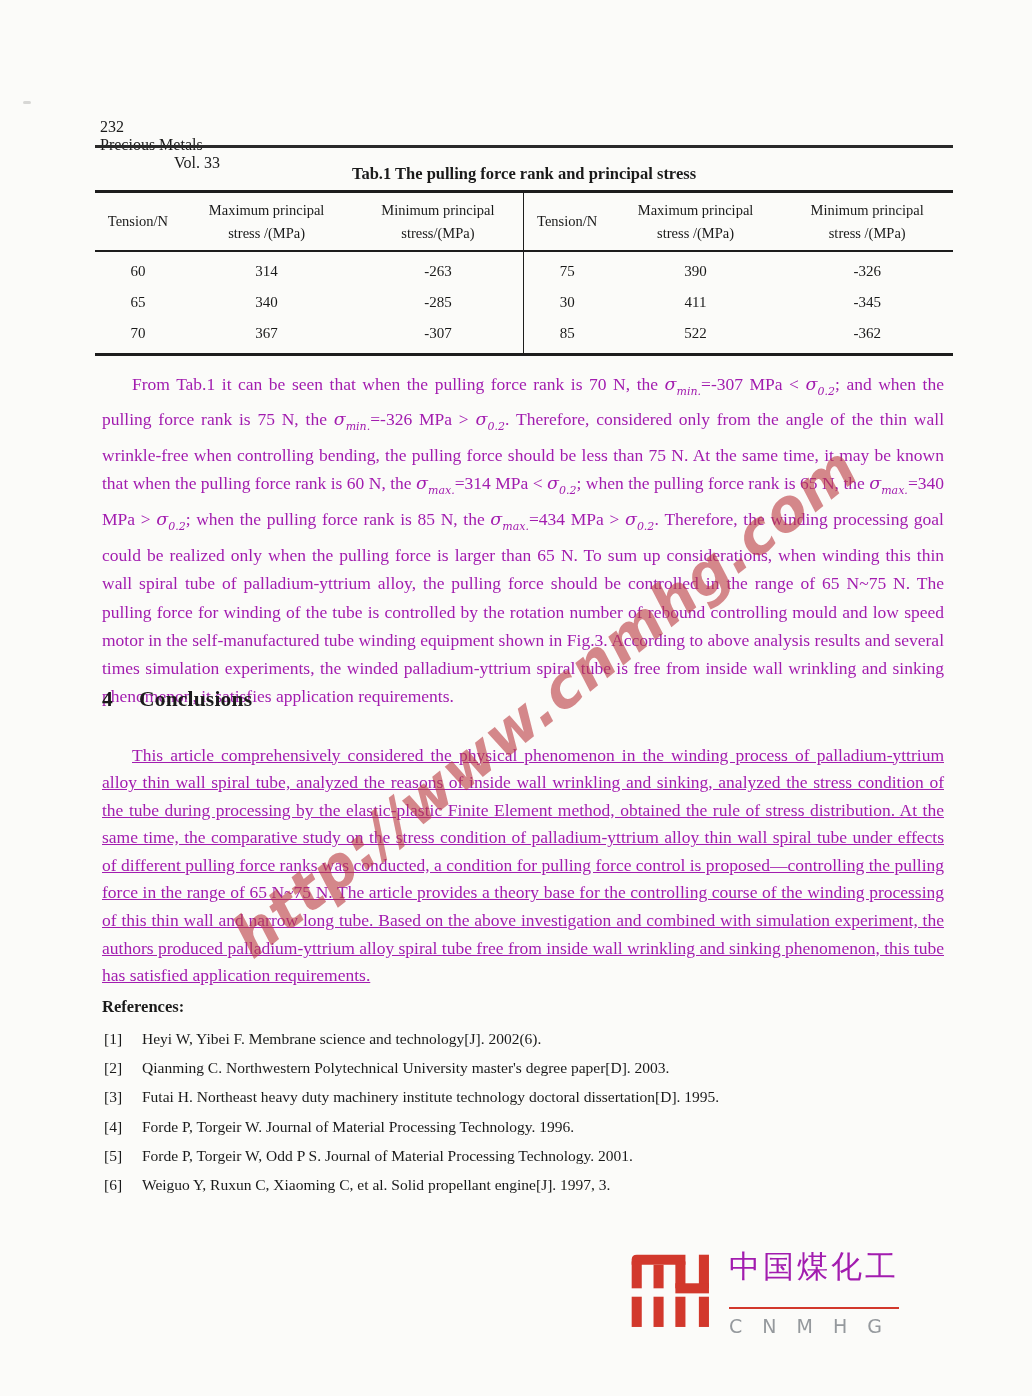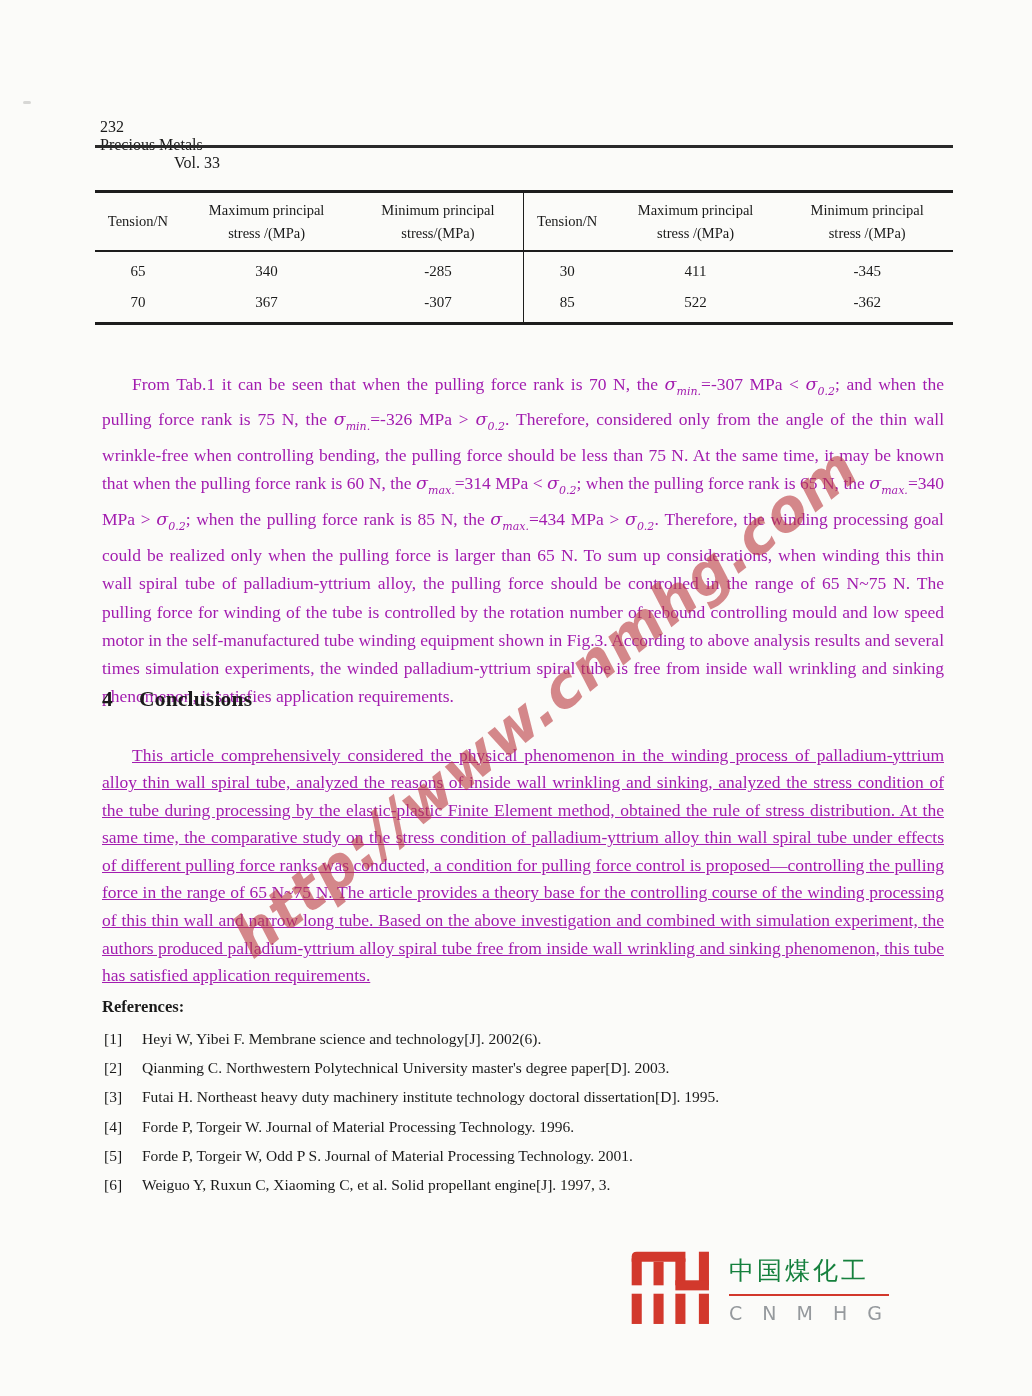--- a/index.html
+++ b/index.html
@@ -73,57 +73,66 @@
     font-size:58px;letter-spacing:1px;
     color:rgba(186,58,64,0.55);
     transform:rotate(-38.5deg);
     pointer-events:none;
     white-space:nowrap;
   }
 
   
   .logo{position:absolute;left:630px;top:1246px;display:flex;align-items:center;gap:15px;}
   .logo-text{display:flex;flex-direction:column;font-family:"DejaVu Sans", sans-serif;}
-  .logo-cn{font-size:25px;color:#15803d;letter-spacing:3px;padding-bottom:7px;border-bottom:2.5px solid #d2382c;white-space:nowrap;}
+  .logo-cn{font-size:31px;color:#a21caf;letter-spacing:3px;padding-bottom:19px;border-bottom:2.5px solid #d2382c;white-space:nowrap;}
   .logo-en{font-size:19px;color:#95999d;letter-spacing:7px;margin-top:6px;white-space:nowrap;}
 </style>
 </head>
 <body>
 
 <div class="page">
 
   <div class="speck"></div>
 
   <div class="runhead">
     <span class="pageno">232</span>
     <span class="journal">Precious Metals</span>
     <span class="vol">Vol. 33</span>
   </div>
   <div class="headrule"></div>
 
+  <div class="tab-title">Tab.1 The pulling force rank and principal stress</div>
   <table class="stress">
     <colgroup>
       <col style="width:10%">
         <col style="width:20%">
         <col style="width:20%">
       <col style="width:10%">
         <col style="width:20%">
         <col style="width:20%">
     </colgroup>
     <thead>
       <tr>
         <th><span>Tension/N</span></th>
         <th><span>Maximum principal</span><br><span>stress /(MPa)</span></th>
         <th class="divr"><span>Minimum principal</span><br><span>stress/(MPa)</span></th>
         <th><span>Tension/N</span></th>
         <th><span>Maximum principal</span><br><span>stress /(MPa)</span></th>
         <th><span>Minimum principal</span><br><span>stress /(MPa)</span></th>
       </tr>
     </thead>
     <tbody>
+        <tr>
+          <td>60</td>
+          <td>314</td>
+          <td class="divr">-263</td>
+          <td>75</td>
+          <td>390</td>
+          <td>-326</td>
+        </tr>
         <tr>
           <td>65</td>
           <td>340</td>
           <td class="divr">-285</td>
           <td>30</td>
           <td>411</td>
           <td>-345</td>
         </tr>
         <tr>
           <td>70</td>

